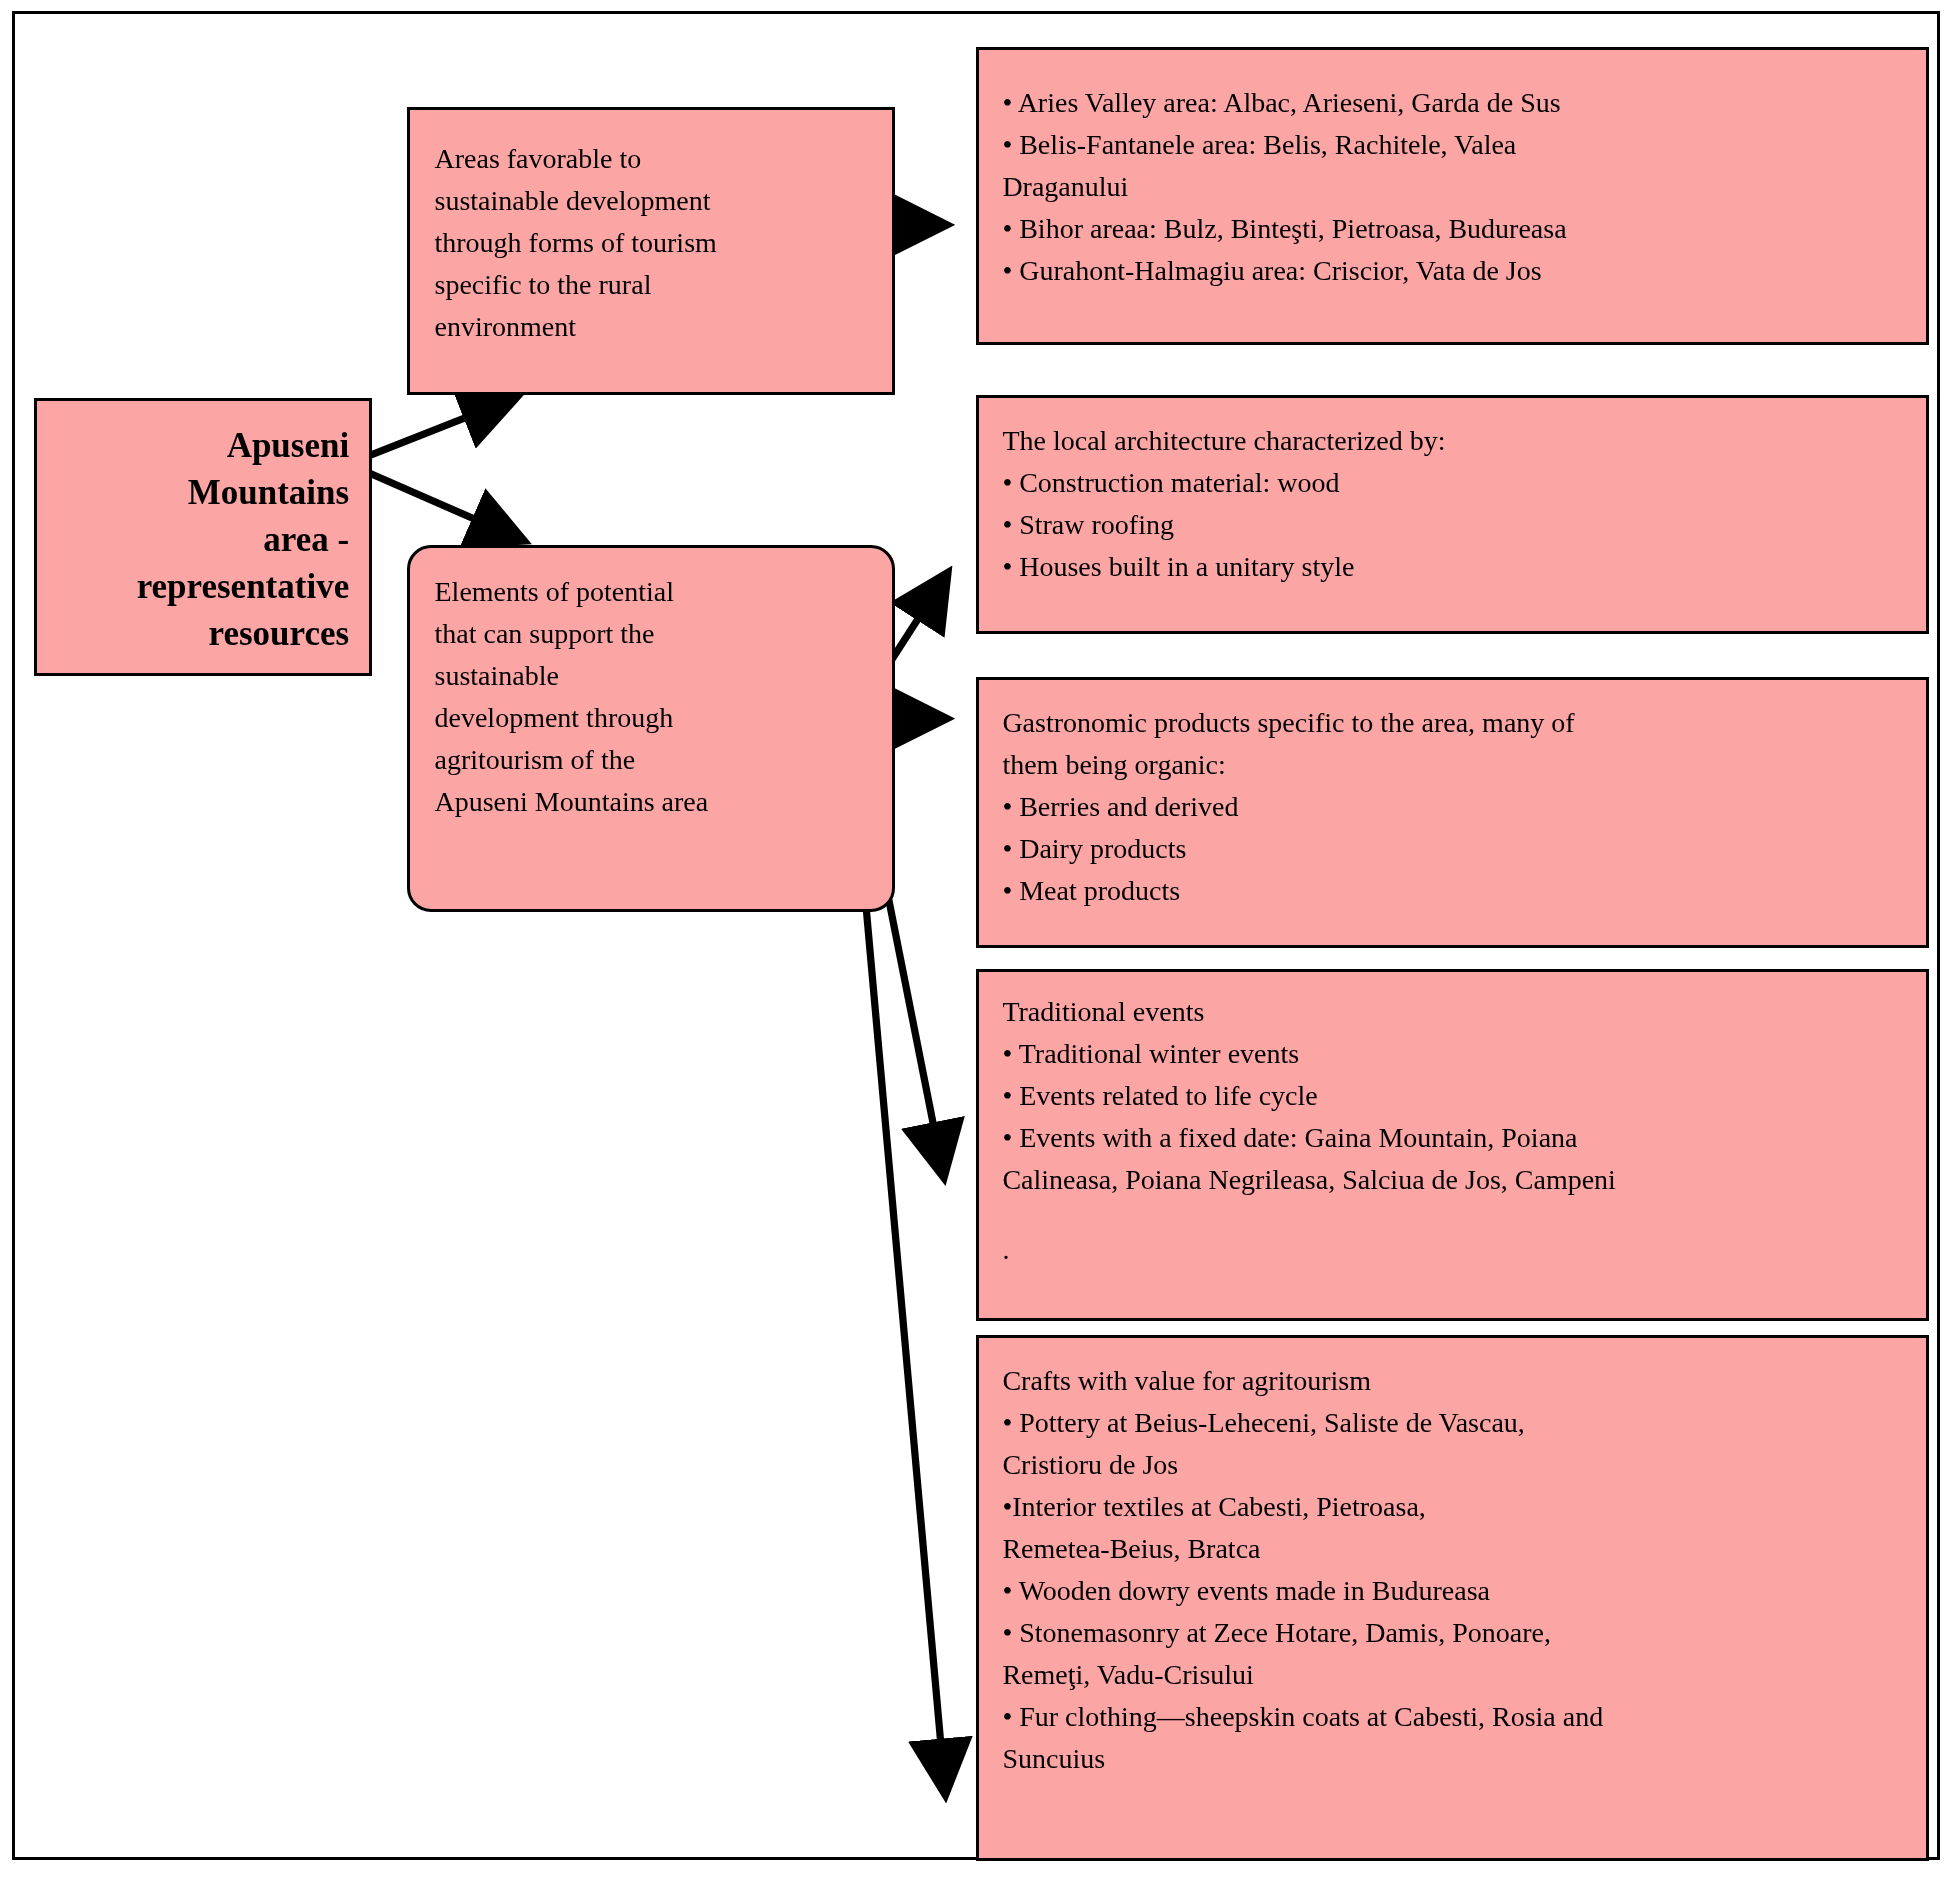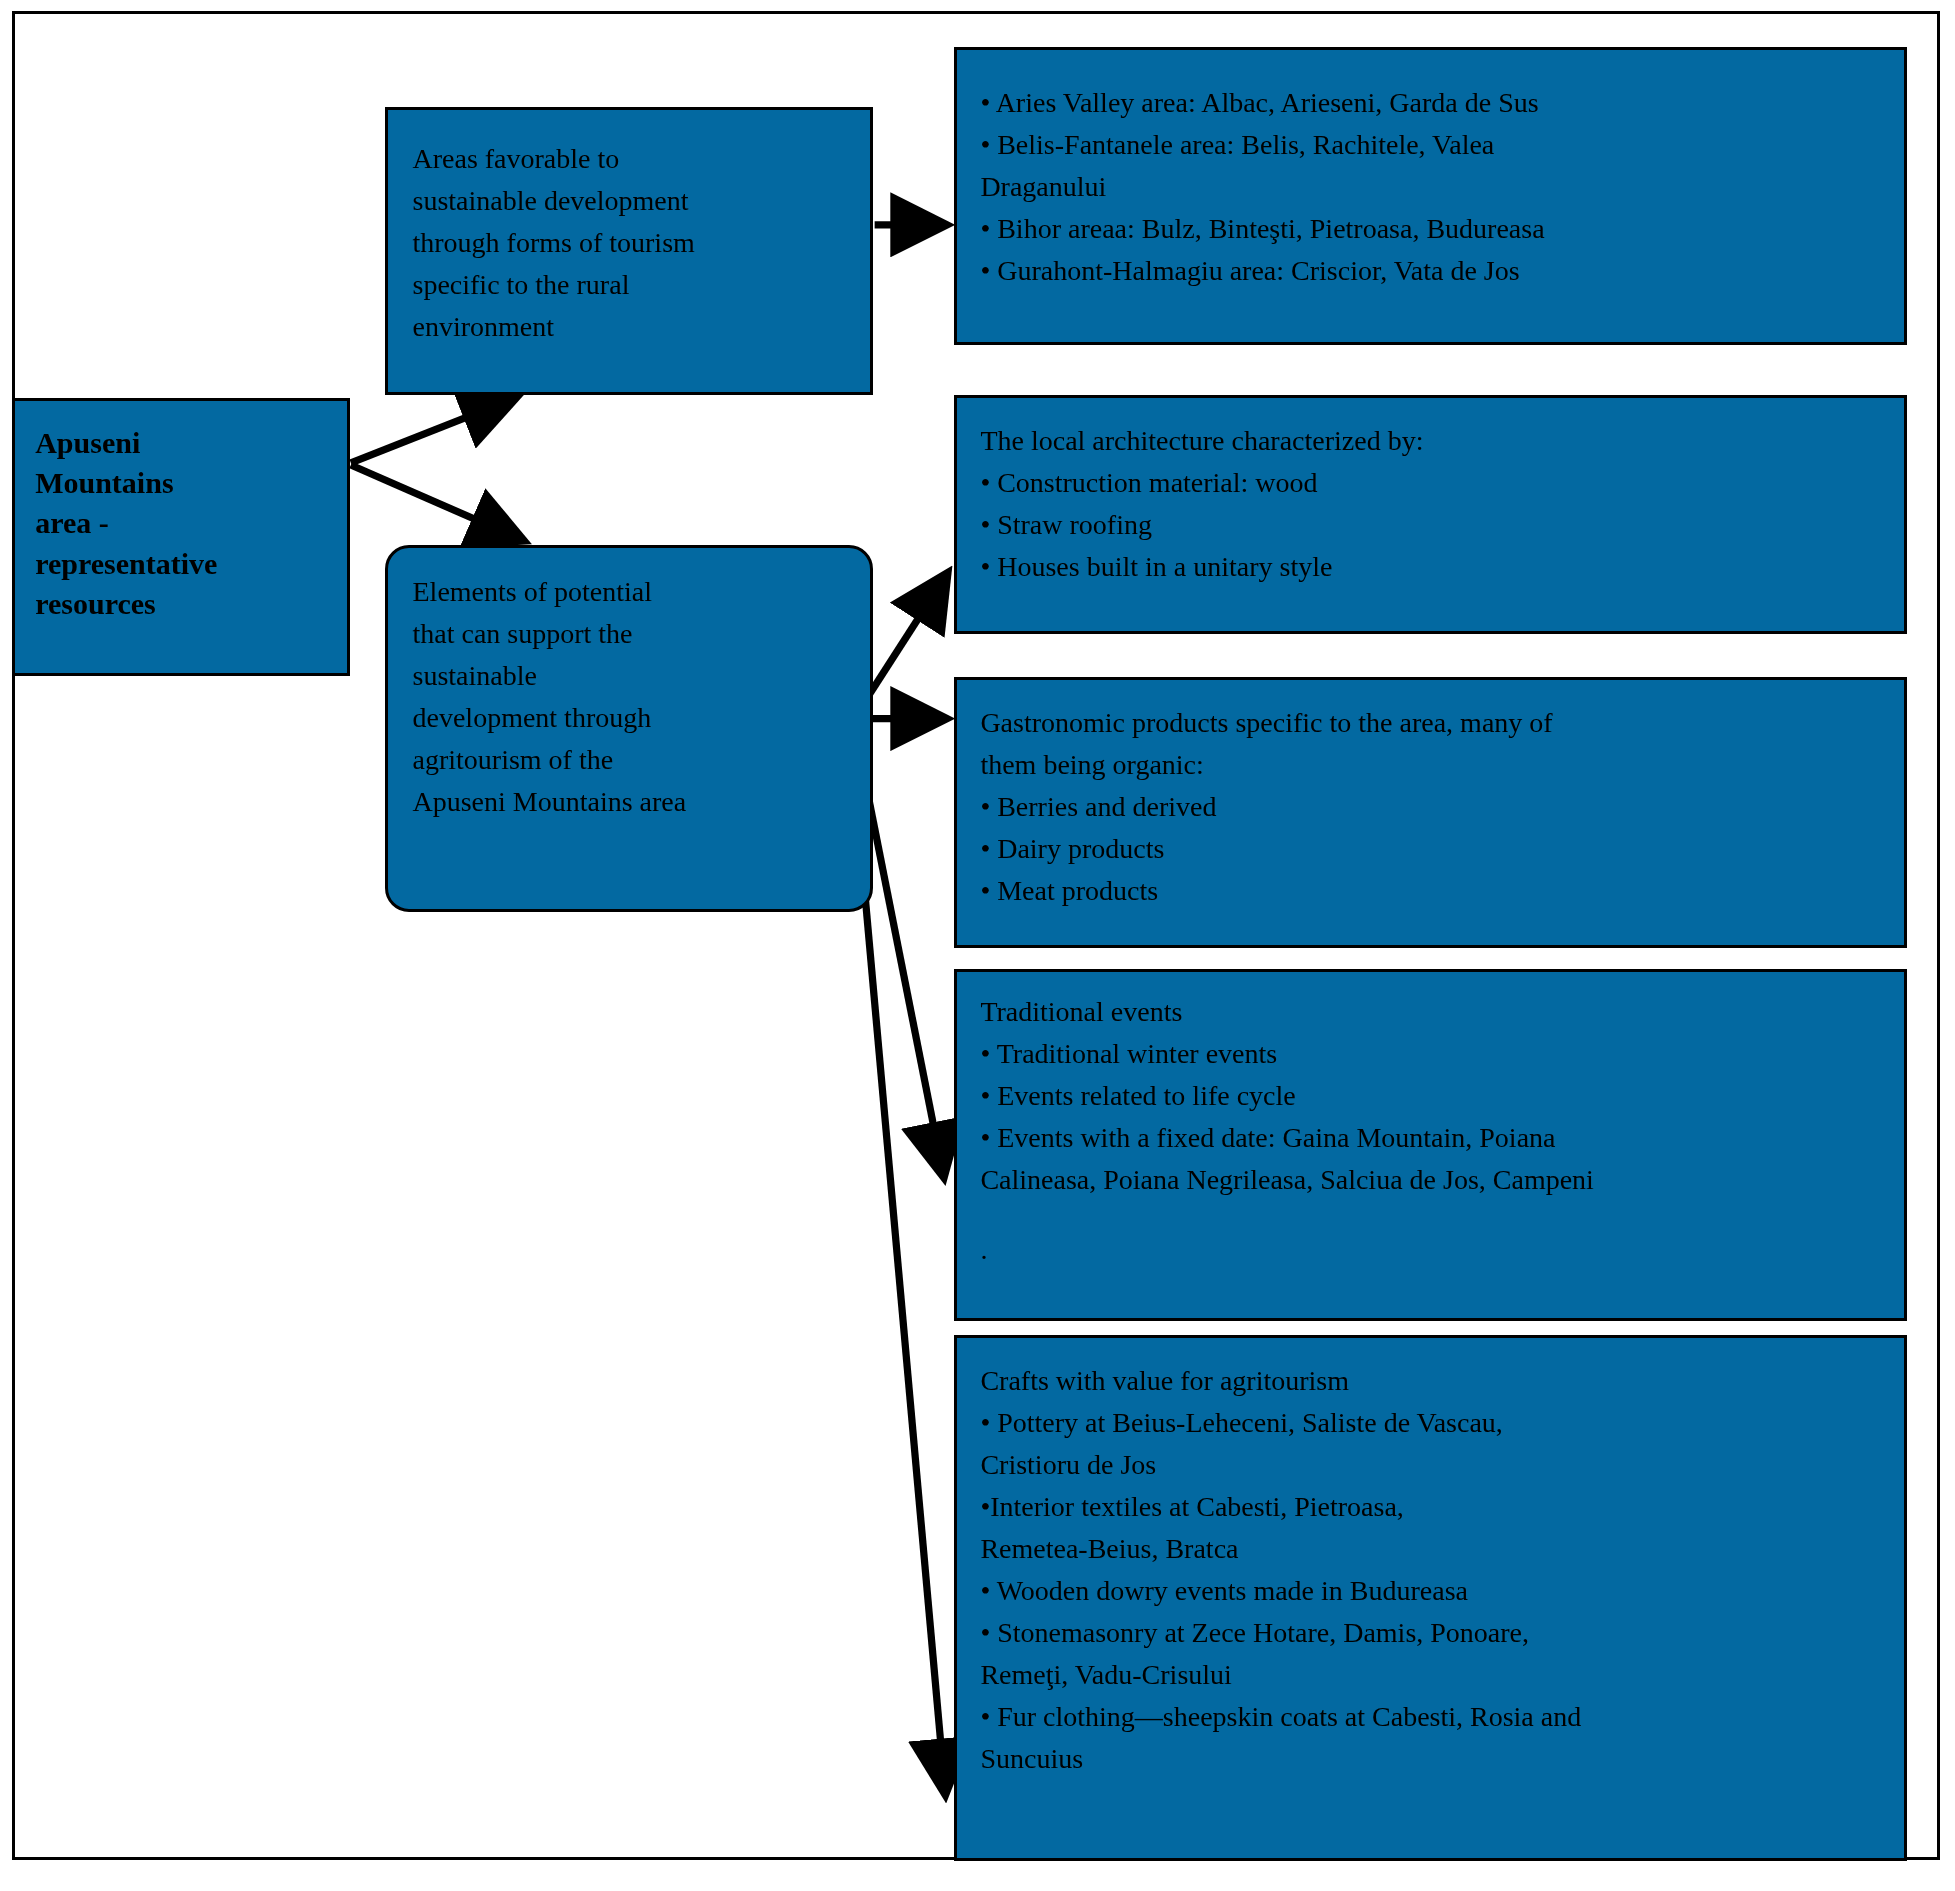--- a/index.html
+++ b/index.html
@@ -1,23 +1,23 @@
 <!DOCTYPE html>
 <html style="font-size:9px"><head>
 <meta charset="utf-8">
 <style>
   html,body{margin:0;padding:0;background:#ffffff;}
   #page{position:relative;width:1955px;height:1892px;background:#ffffff;
         font-family:"Liberation Serif","DejaVu Serif",serif;color:#000;}
   .frame{position:absolute;left:12.2px;top:11px;width:1928px;height:1849px;
          border:3.9px solid #000;box-sizing:border-box;}
-  .box{position:absolute;border:3.9px solid #000;box-sizing:border-box;background:#0369a1;}
+  .box{position:absolute;border:3.9px solid #000;box-sizing:border-box;background:#fca5a5;margin-left:22px;}
   .box .inner{padding:14.5px 19px;}
   .ln{font-size:28px;line-height:1.50;white-space:pre-wrap;}
-  .bold .ln{font-weight:bold;font-size:30px;line-height:1.34;}
+  .bold .ln{font-weight:bold;font-size:35px;line-height:1.34;text-align:right;}
   .just{text-align:justify;text-align-last:left;}
   svg.arrows{position:absolute;left:0;top:0;width:1955px;height:1892px;overflow:visible;pointer-events:none;}
   .blank{height:28px;}
 </style>
 </head>
 <body>
 
 <div id="page">
 
   <div class="frame"></div>

